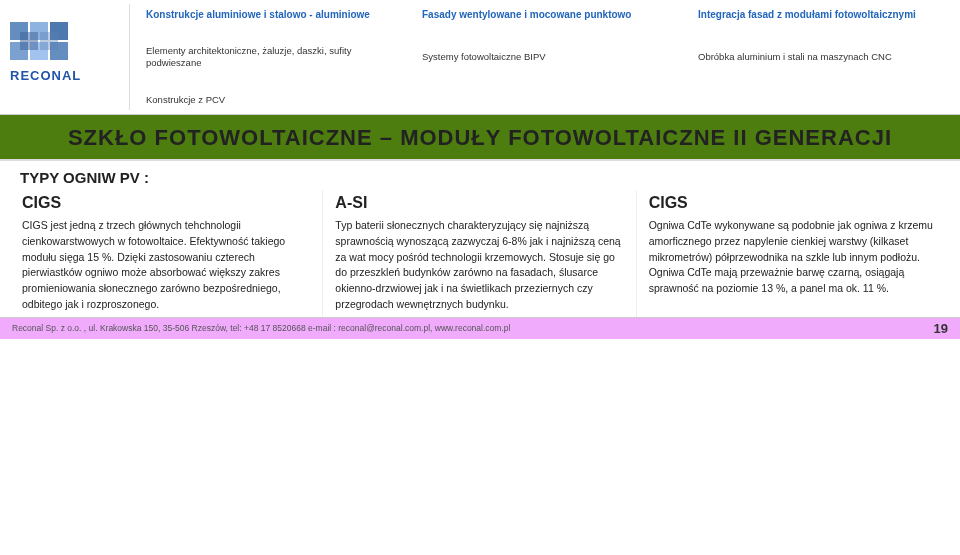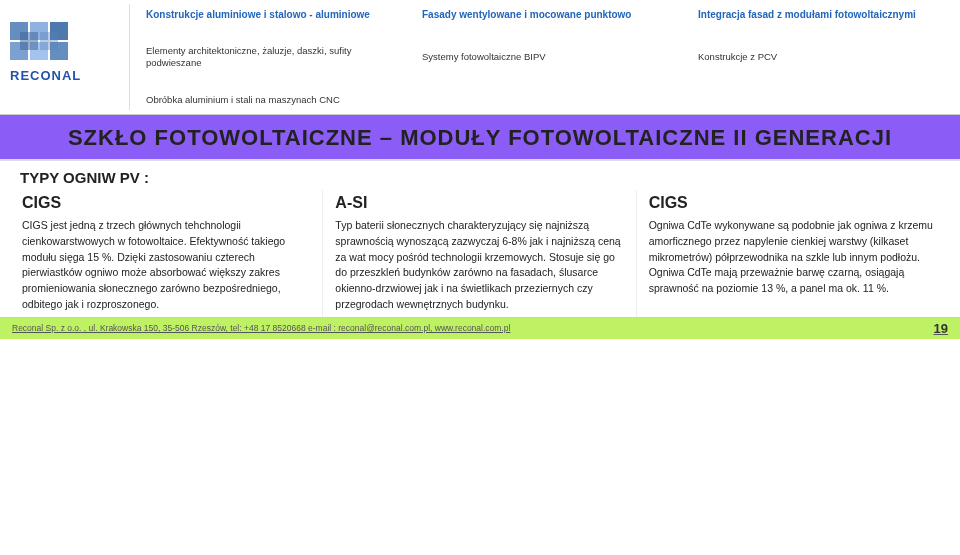--- a/index.html
+++ b/index.html
@@ -49,21 +49,21 @@
       line-height: 1.3;
     }
     .nav-item.top {
       font-weight: bold;
       color: #2266bb;
       font-size: 10px;
     }
 
     
     .section-title {
-      background: #8b5cf6;
+      background: #4d7c0f;
       text-align: center;
       padding: 10px 20px 8px;
       border-bottom: 2px solid #ddd;
     }
     .section-title h1 {
       font-size: 22px;
       font-weight: bold;
       color: #222;
       letter-spacing: 1px;
     }
@@ -105,22 +105,21 @@
 
     
     .footer {
       border-top: 1px solid #ccc;
       padding: 3px 12px;
       display: flex;
       justify-content: space-between;
       align-items: center;
       font-size: 8.5px;
       color: #555;
-      background: #bef264;
-      text-decoration: underline;
+      background: #f0abfc;
     }
     .footer-page {
       font-size: 13px;
       font-weight: bold;
       color: #333;
     }
   </style>
 </head>
 <body>
 
@@ -143,22 +142,22 @@
   </div>
   <div class="nav-grid">
 
     <div class="nav-item top">Konstrukcje aluminiowe i stalowo - aluminiowe</div>
     <div class="nav-item top">Fasady wentylowane i mocowane punktowo</div>
     <div class="nav-item top">Integracja fasad z modułami fotowoltaicznymi</div>
 
     <div class="nav-item">Elementy architektoniczne, żaluzje, daszki, sufity podwieszane</div>
     <div class="nav-item">Systemy fotowoltaiczne BIPV</div>
 
+    <div class="nav-item">Obróbka aluminium i stali na maszynach CNC</div>
     <div class="nav-item">Konstrukcje z PCV</div>
-    <div class="nav-item">Obróbka aluminium i stali na maszynach CNC</div>
   </div>
 </div>
 
 <div class="section-title">
   <h1>SZKŁO FOTOWOLTAICZNE – MODUŁY FOTOWOLTAICZNE II GENERACJI</h1>
 </div>
 
 <div class="typy-bar">
   <h2>TYPY OGNIW PV :</h2>
 </div>

